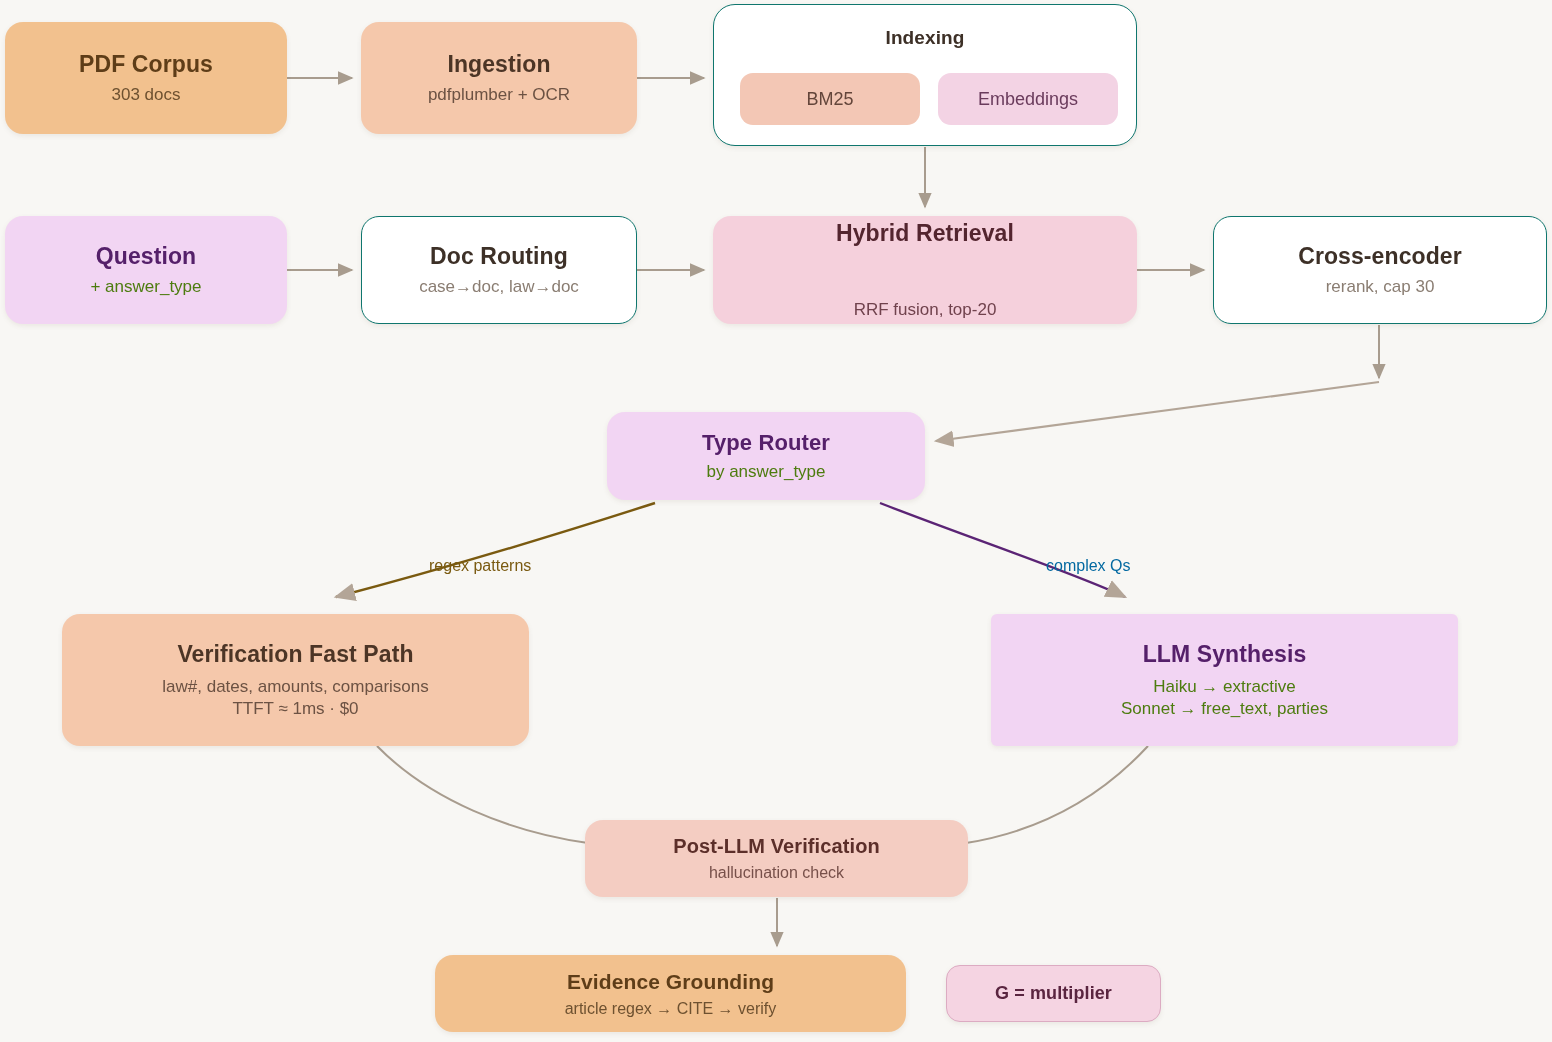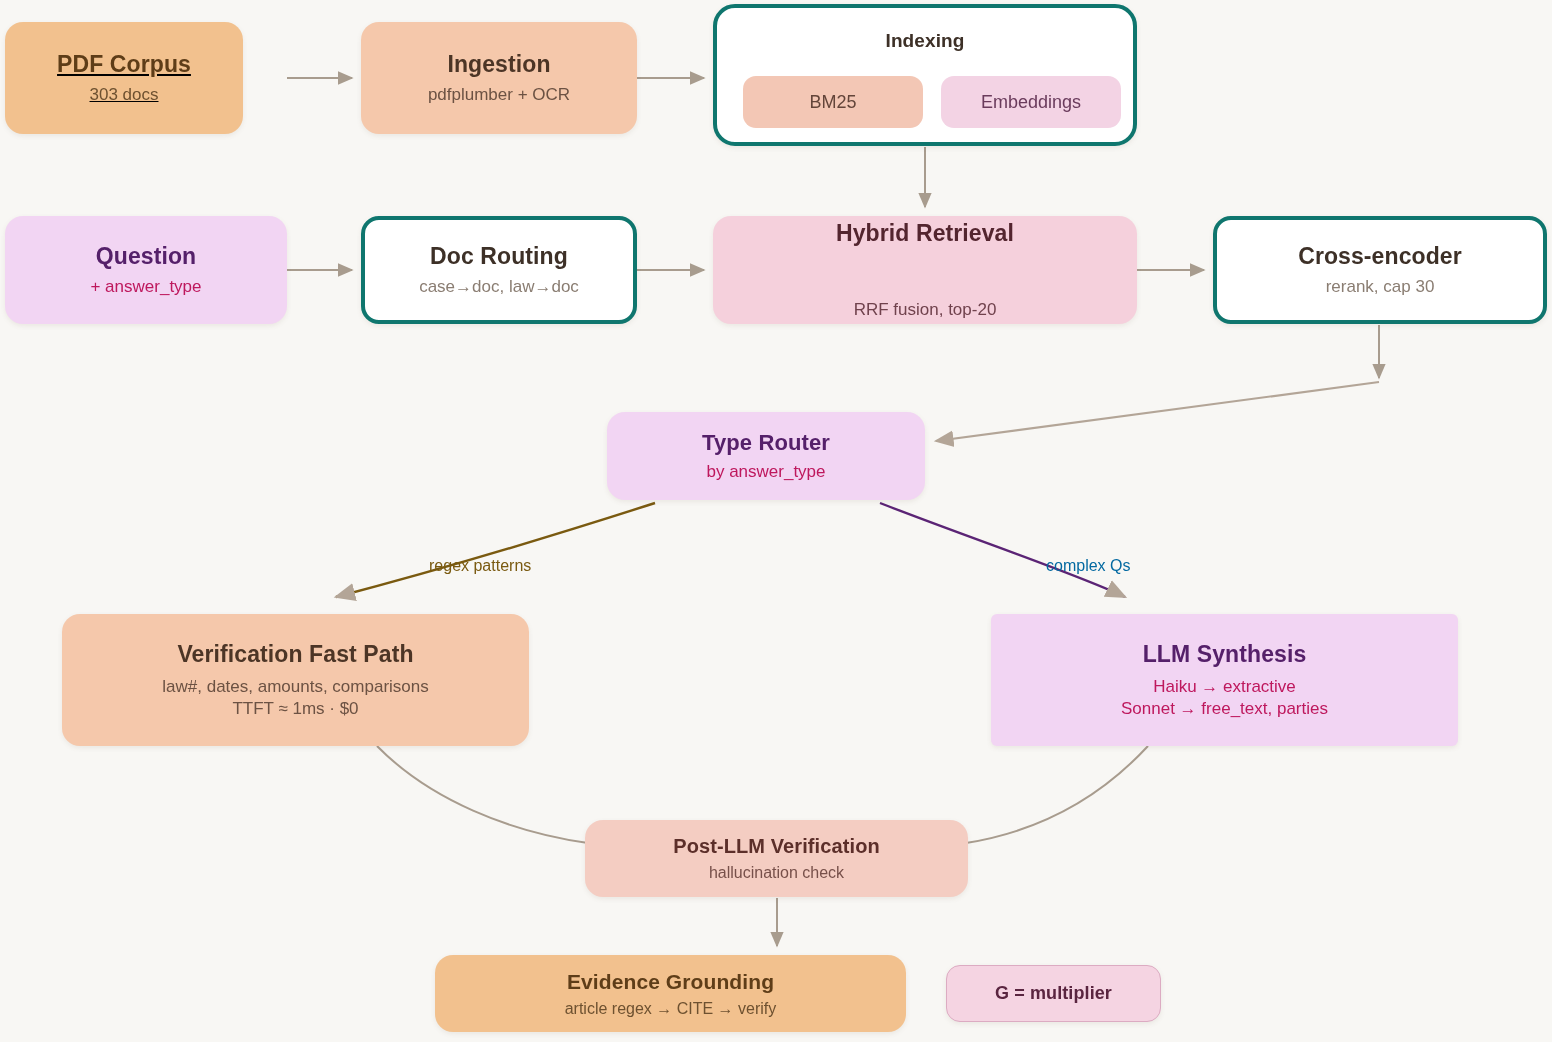--- a/index.html
+++ b/index.html
@@ -48,44 +48,44 @@
 
   
   .v-orange      { background: #f2c18e; }
   .v-orange .title { color: #5e3d18; }
   .v-orange .sub   { color: #6e5130; }
 
   .v-peach       { background: #f5c8ab; }
   .v-peach .title { color: #4c3526; }
   .v-peach .sub   { color: #6c5243; }
 
-  .v-white       { background: #ffffff; border: 4px solid #0f766e; }
+  .v-white       { background: #ffffff; border: 1px solid #0f766e; }
   .v-white .title { color: #3d3027; }
   .v-white .sub   { color: #8a7d72; }
 
   .v-lilac       { background: #f2d5f3; }
   .v-lilac .title { color: #55206a; }
-  .v-lilac .sub   { color: #be185d; }
+  .v-lilac .sub   { color: #4d7c0f; }
 
   .v-pink        { background: #f5d0dc; }
   .v-pink .title { color: #53252f; }
   .v-pink .sub   { color: #70424d; }
 
   .v-salmon      { background: #f4cdc2; }
   .v-salmon .title { color: #5c2f2a; }
   .v-salmon .sub   { color: #77504a; }
 
   .v-chip-peach  { background: #f3c7b5; color: #63453a; text-align: right; }
   .v-chip-pink   { background: #f3d3e4; color: #6a3b5c; }
 
   .v-legend      { background: #f5d4e2; border: 1.5px solid #dcabc2; }
   .v-legend .title { color: #5a2540; }
 
   
-  #n-pdf-corpus        { left: 5px;    top: 22px;  width: 238px; height: 112px; text-decoration: underline; }
+  #n-pdf-corpus        { left: 5px;    top: 22px;  width: 282px; height: 112px; }
   #n-ingestion         { left: 361px;  top: 22px;  width: 276px; height: 112px; }
   #n-indexing          { left: 713px;  top: 4px;   width: 424px; height: 142px;
                          justify-content: flex-start; padding-top: 22px; border-radius: 22px; }
   #n-question          { left: 5px;    top: 216px; width: 282px; height: 108px; }
   #n-doc-routing       { left: 361px;  top: 216px; width: 276px; height: 108px; }
   #n-hybrid-retrieval  { left: 713px;  top: 216px; width: 424px; height: 108px; gap: 46px; }
   #n-cross-encoder     { left: 1213px; top: 216px; width: 334px; height: 108px; }
   #n-type-router       { left: 607px;  top: 412px; width: 318px; height: 88px; }
   #n-fast-path         { left: 62px;   top: 614px; width: 467px; height: 132px; }
   #n-llm-synthesis     { left: 991px;  top: 614px; width: 467px; height: 132px; border-radius: 6px; }

